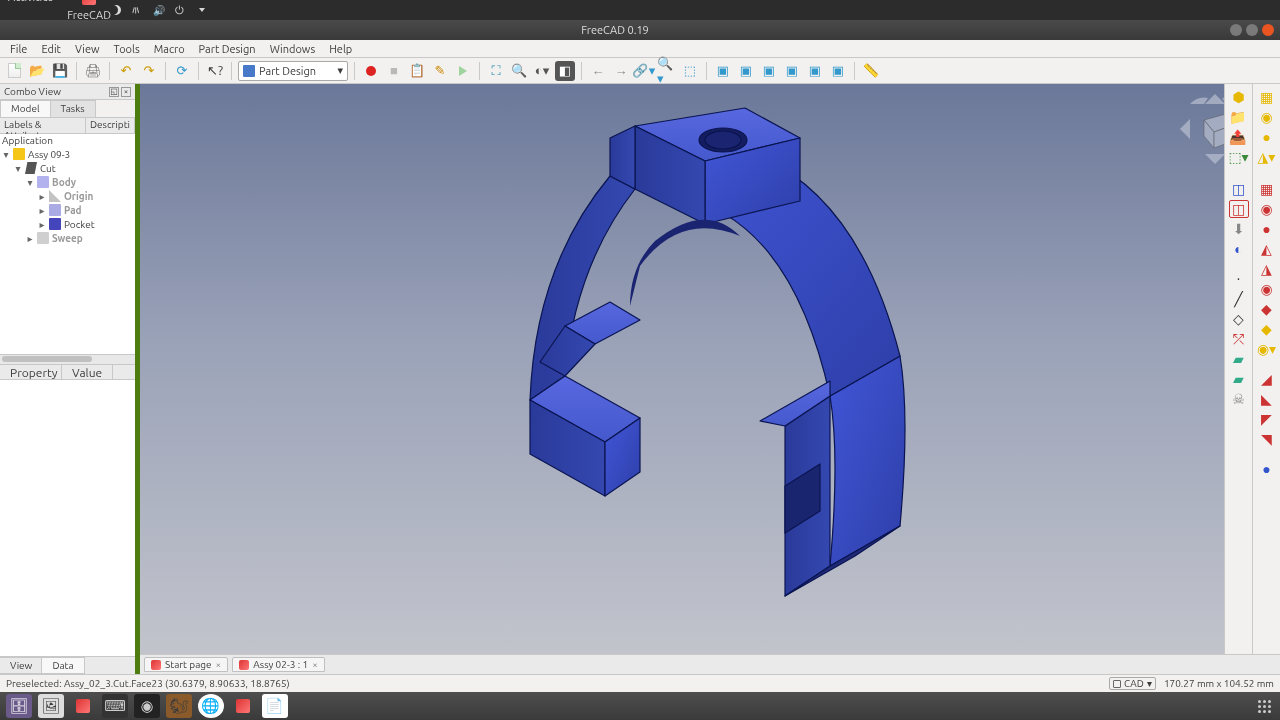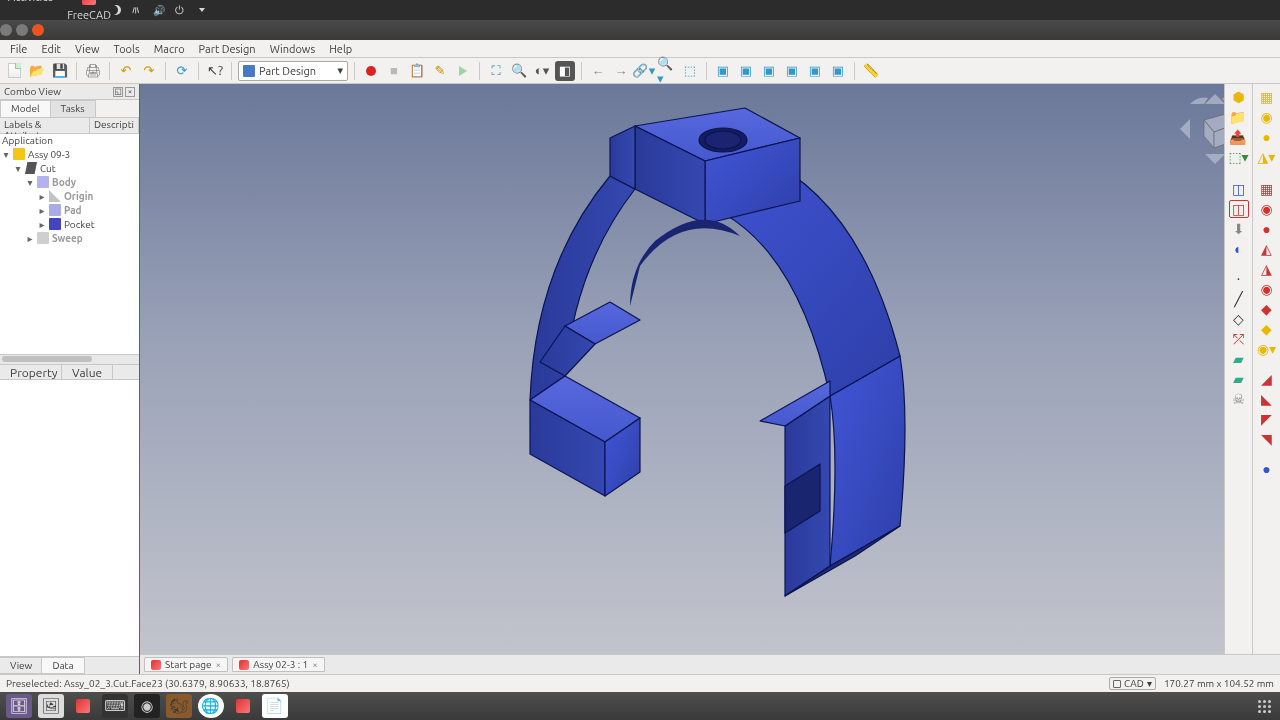--- a/index.html
+++ b/index.html
@@ -38,21 +38,21 @@
 .tsep { width: 1px; height: 18px; background: #c8c8c8; margin: 0 3px; }
 .workbench-select { width: 110px; height: 20px; border: 1px solid #a8a8a8; background: #fff; display: flex; align-items: center; padding: 0 4px; gap: 4px; font-size: 11px; border-radius: 2px; }
 .workbench-select .arr { margin-left: auto; }
 .red-dot { width: 10px; height: 10px; background: #d22; border-radius: 50%; }
 .green-tri { width: 0; height: 0; border-left: 8px solid #2a2; border-top: 5px solid transparent; border-bottom: 5px solid transparent; opacity: .4; }
 
 
 .main { display: flex; height: calc(720px - 20px - 20px - 18px - 26px - 18px - 28px); }
 
 
-.combo { width: 140px; background: #f2f1f0; border-right: 1px solid #4d7c0f; display: flex; flex-direction: column; overflow: hidden; }
+.combo { width: 140px; background: #f2f1f0; border-right: 5px solid #4d7c0f; display: flex; flex-direction: column; overflow: hidden; }
 .combo-title { height: 16px; background: #eaeaea; border-bottom: 1px solid #c8c8c8; display: flex; align-items: center; padding: 0 4px; font-size: 10px; }
 .combo-title .x { margin-left: auto; display: flex; gap: 2px; }
 .combo-title .xb { width: 10px; height: 10px; border: 1px solid #999; font-size: 8px; display: flex; align-items: center; justify-content: center; }
 .combo-tabs { display: flex; height: 18px; border-bottom: 1px solid #c8c8c8; }
 .combo-tab { padding: 2px 10px; font-size: 10px; border: 1px solid #c8c8c8; border-bottom: none; background: #e2e2e2; margin-right: -1px; }
 .combo-tab.active { background: #f8f8f8; }
 .tree-header { display: flex; height: 16px; border-bottom: 1px solid #c8c8c8; font-size: 10px; background: #eaeaea; }
 .tree-header span { padding: 1px 4px; border-right: 1px solid #c8c8c8; }
 .tree { flex: 0 0 220px; overflow: auto; background: #fff; font-size: 10px; }
 .tree-row { display: flex; align-items: center; gap: 3px; padding: 1px 2px; white-space: nowrap; }
@@ -126,20 +126,21 @@
   <div class="right">
     <span class="sys-icon moon"></span>
     <span class="sys-icon wifi"></span>
     <span class="sys-icon sound"></span>
     <span class="sys-icon power"></span>
     <span class="tri"></span>
   </div>
 </div>
 
 <div class="title-bar">
+  <div class="title">FreeCAD 0.19</div>
   <div class="win-btns">
     <div class="win-btn win-min"></div>
     <div class="win-btn win-max"></div>
     <div class="win-btn win-close"></div>
   </div>
 </div>
 
 <div class="menu-bar">
   <span>File</span>
   <span>Edit</span>

